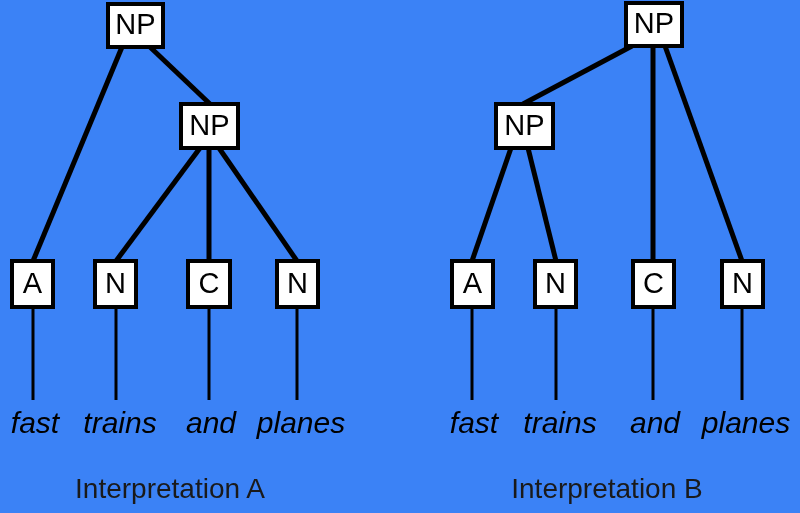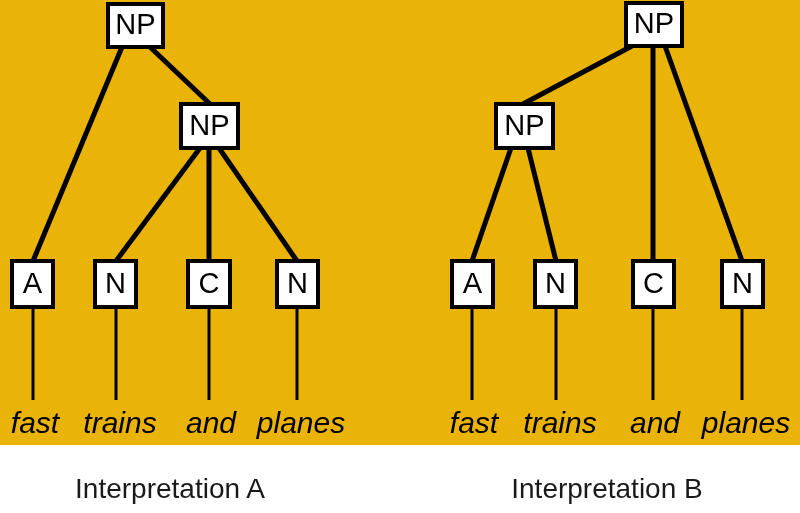--- a/index.html
+++ b/index.html
@@ -9,22 +9,22 @@
   }
   body {
     width: 800px;
     height: 513px;
     overflow: hidden;
     font-family: "Liberation Sans", sans-serif;
   }
   #diagram-root {
     position: relative;
     width: 800px;
-    height: 445px;
-    background: #eab308;
+    height: 513px;
+    background: #3b82f6;
   }
   svg#tree-canvas {
     display: block;
     width: 800px;
     height: 513px;
   }
   .node-box-rect {
     fill: #ffffff;
     stroke: #000000;
     stroke-width: 4;

